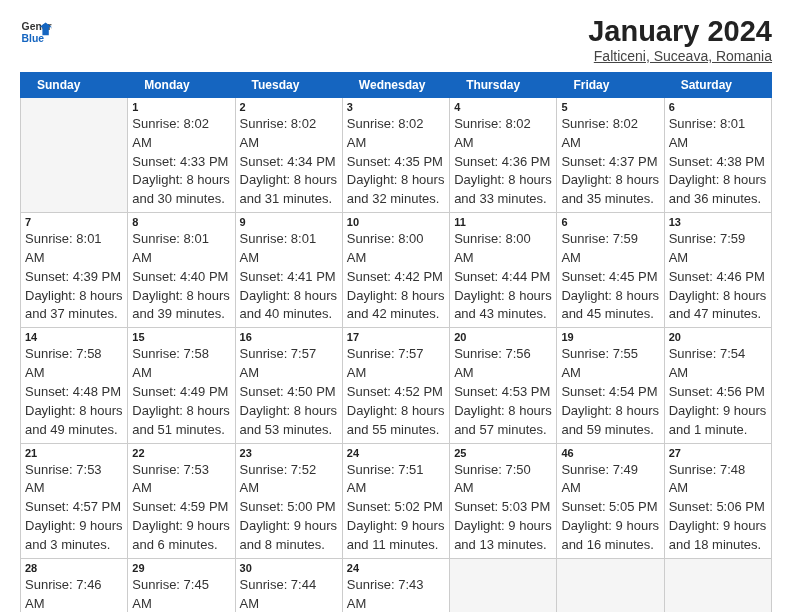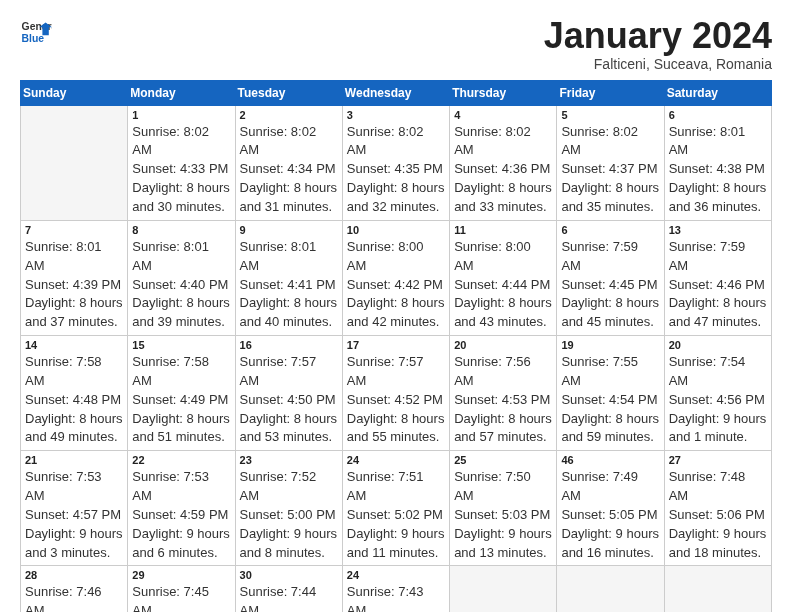--- a/index.html
+++ b/index.html
@@ -29,41 +29,42 @@
       gap: 4px;
     }
     .logo-icon {
       width: 32px;
       height: 32px;
     }
     .title-block {
       text-align: right;
     }
     .main-title {
-      font-size: 36px;
+      font-size: 29px;
       font-weight: bold;
       color: #222;
       line-height: 1.1;
     }
     .subtitle {
       font-size: 14px;
       color: #444;
+      text-decoration: underline;
     }
     .calendar {
       flex: 1;
       border-collapse: collapse;
       width: 100%;
       table-layout: fixed;
     }
     .calendar th {
       background: #1565c0;
       color: #fff;
       font-size: 12px;
       font-weight: bold;
-      padding: 5px 2px;
+      padding: 5px 16px;
       text-align: left;
       border: 1px solid #1565c0;
     }
     .calendar td {
       border: 1px solid #ccc;
       vertical-align: top;
       padding: 3px 4px;
       font-size: 9.5px;
       color: #333;
       background: #fff;

